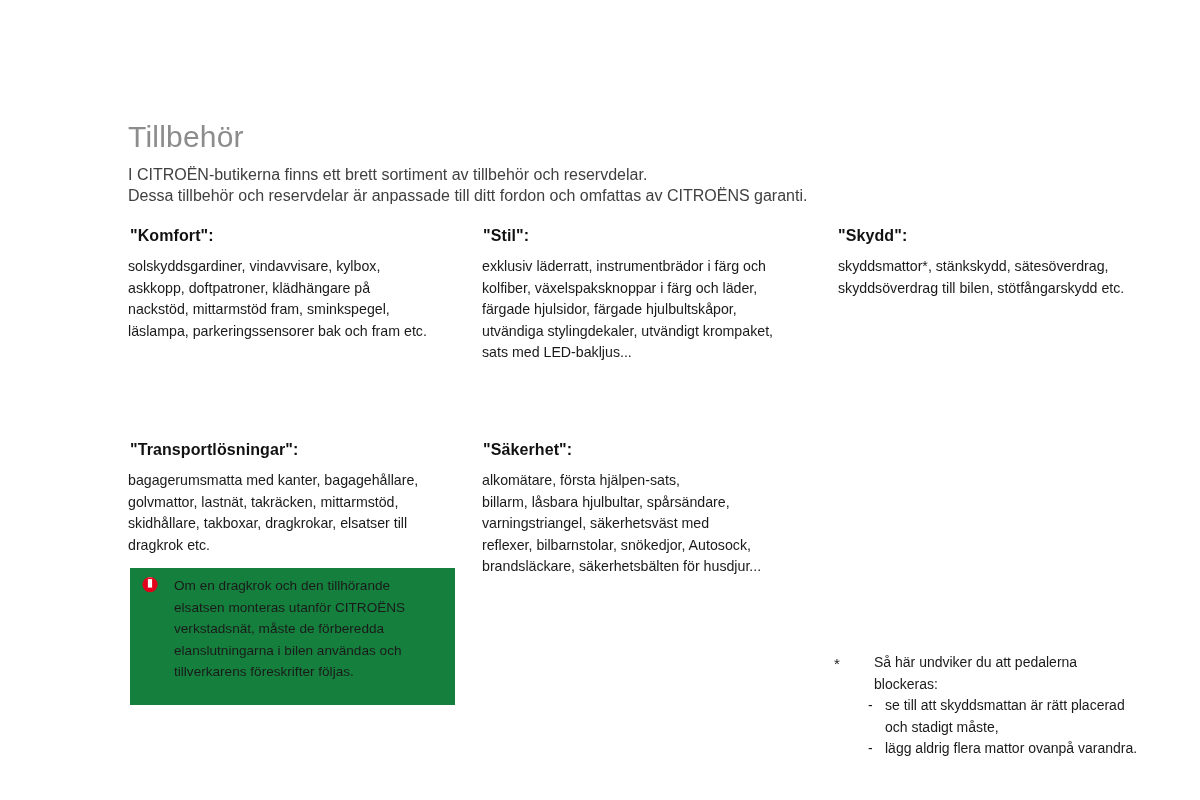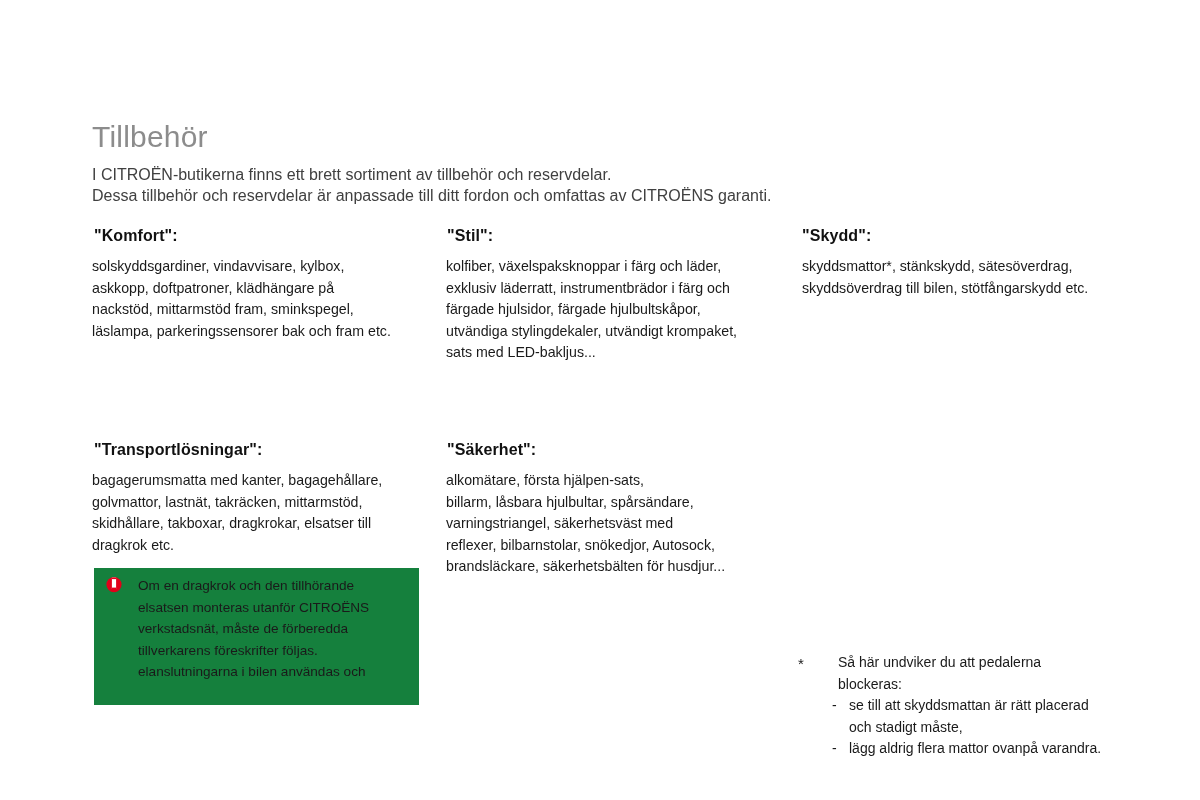--- a/index.html
+++ b/index.html
@@ -13,20 +13,21 @@
     position: relative;
     overflow: hidden;
     font-family: "Liberation Sans", sans-serif;
     color: #1a1a1a;
     -webkit-font-smoothing: antialiased;
   }
 
   .page {
     position: absolute;
     inset: 0;
+    margin-left: 36px;
   }
 
   
   .page-title {
     position: absolute;
     left: 92px;
     top: 120px;
     font-size: 30px;
     font-weight: 400;
     color: #8c8c8c;
@@ -167,22 +168,22 @@
   <div class="col-head h-komfort">"Komfort":</div>
   <div class="col-body b-komfort">
     <div>solskyddsgardiner, vindavvisare, kylbox,</div>
     <div>askkopp, doftpatroner, klädhängare på</div>
     <div>nackstöd, mittarmstöd fram, sminkspegel,</div>
     <div>läslampa, parkeringssensorer bak och fram etc.</div>
   </div>
 
   <div class="col-head h-stil">"Stil":</div>
   <div class="col-body b-stil">
+    <div>exklusiv läderratt, instrumentbrädor i färg och</div>
     <div>kolfiber, växelspaksknoppar i färg och läder,</div>
-    <div>exklusiv läderratt, instrumentbrädor i färg och</div>
     <div>färgade hjulsidor, färgade hjulbultskåpor,</div>
     <div>utvändiga stylingdekaler, utvändigt krompaket,</div>
     <div>sats med LED-bakljus...</div>
   </div>
 
   <div class="col-head h-skydd">"Skydd":</div>
   <div class="col-body b-skydd">
     <div>skyddsmattor*, stänkskydd, sätesöverdrag,</div>
     <div>skyddsöverdrag till bilen, stötfångarskydd etc.</div>
   </div>
@@ -210,22 +211,22 @@
         <circle cx="9" cy="8.6" r="7.6" fill="#e2001a"></circle>
         <rect x="6.9" y="1.6" width="4.2" height="11.4" fill="#ffffff"></rect>
         <rect x="6.9" y="1.6" width="4.2" height="1.5" fill="#e2001a"></rect>
         <rect x="6.9" y="11.6" width="4.2" height="1.5" fill="#e2001a"></rect>
       </svg>
     </span>
     <div class="note-text">
       <div>Om en dragkrok och den tillhörande</div>
       <div>elsatsen monteras utanför CITROËNS</div>
       <div>verkstadsnät, måste de förberedda</div>
+      <div>elanslutningarna i bilen användas och</div>
       <div>tillverkarens föreskrifter följas.</div>
-      <div>elanslutningarna i bilen användas och</div>
     </div>
   </div>
 
   <div class="footnote">
     <div class="fn-row">
       <span class="fn-star">*</span>
       <span class="fn-main">Så här undviker du att pedalerna</span>
     </div>
     <div class="fn-main">blockeras:</div>
 

